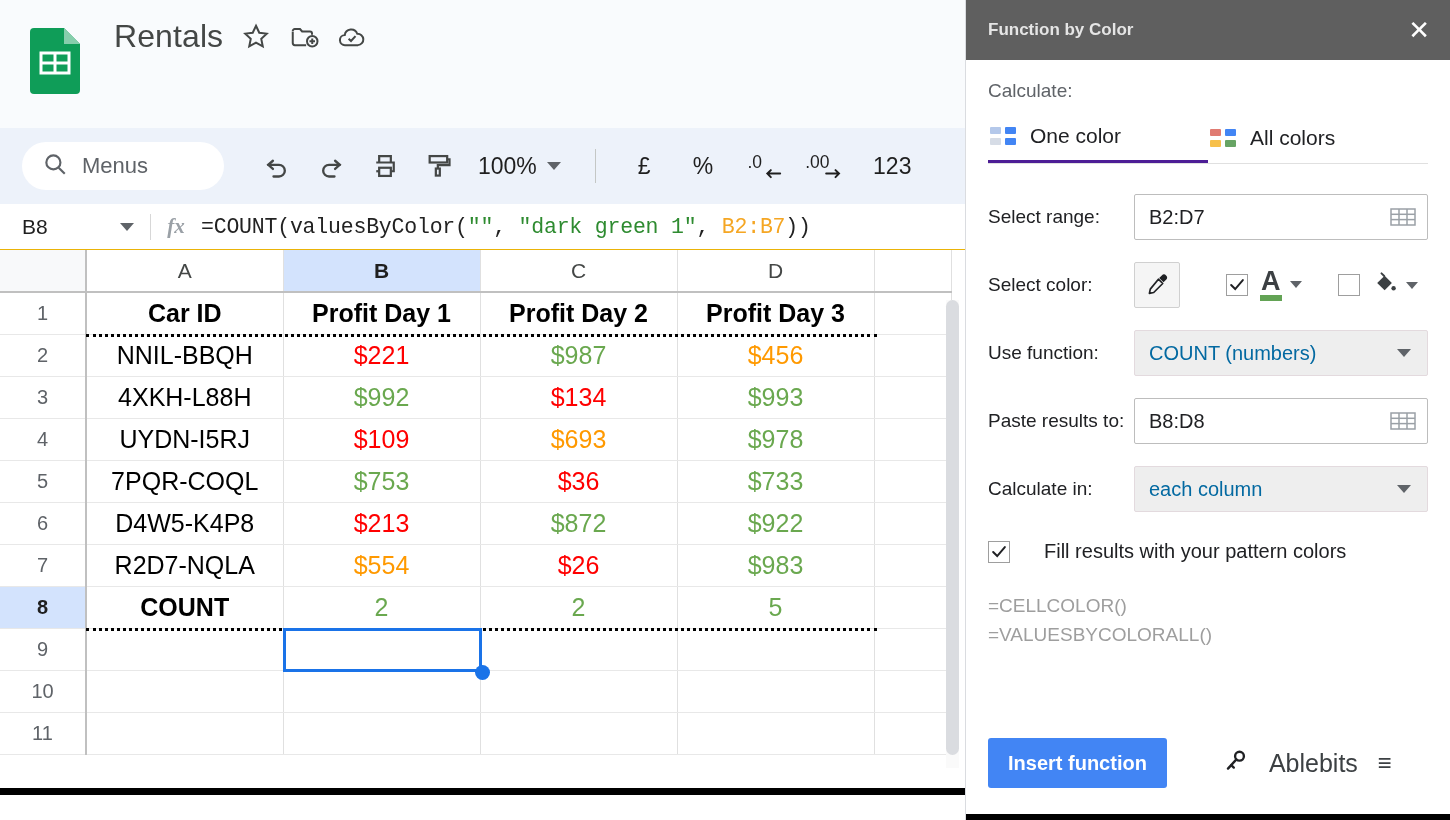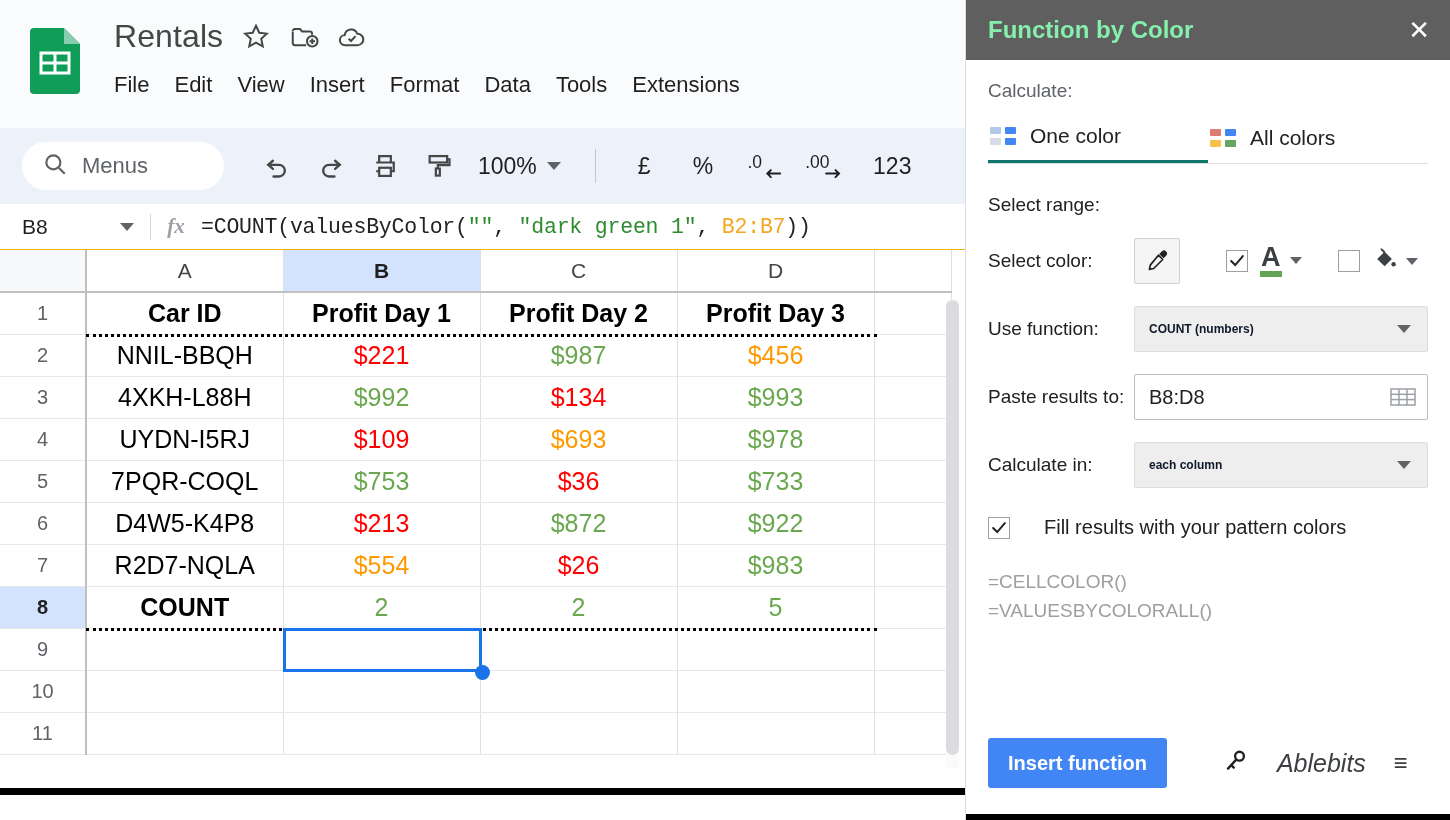--- a/index.html
+++ b/index.html
@@ -140,33 +140,33 @@
 
   
   #panel {
     width: 485px; height: 820px; background: #ffffff; position: relative;
     border-left: 1px solid #dadce0;
   }
   .panel-head {
     height: 60px; background: #5f5f5f; display: flex; align-items: center;
     justify-content: space-between; padding: 0 20px 0 22px;
   }
-  .panel-title { font-size: 24px; font-weight: 700; color: #86efac; }
+  .panel-title { font-size: 17px; font-weight: 700; color: #e5e5e5; }
   .panel-close { font-size: 26px; color: #ffffff; cursor: pointer; line-height: 1; }
 
   .panel-body { padding: 20px 22px 0 22px; position: relative; height: 760px; }
   .calc-label { font-size: 19px; color: #5f6368; margin-bottom: 16px; }
 
   .tabs { display: flex; position: relative; }
   .tab {
     display: flex; align-items: center; gap: 14px; cursor: pointer;
     padding: 6px 2px 12px 2px; width: 50%;
   }
   .tab .tlabel { font-size: 21px; color: #202124; }
-  .tab.active { border-bottom: 4px solid #0f766e; }
+  .tab.active { border-bottom: 4px solid #4c1d95; }
   .tabs-underline {
     position: absolute; left: 0; right: 0; bottom: 0; height: 1px; background: #e0e0e0;
   }
   .sqicon { width: 26px; height: 18px; display: grid;
     grid-template-columns: 11px 11px; grid-template-rows: 7px 7px;
     gap: 4px 4px; }
   .sq { border-radius: 1px; }
 
   .form { margin-top: 30px; }
   .frow { display: flex; align-items: center; margin-bottom: 22px; }
@@ -175,21 +175,21 @@
     flex: 1; height: 46px; border: 1px solid #bdbdbd; border-radius: 2px;
     background: #fff; display: flex; align-items: center; justify-content: space-between;
     padding: 0 10px 0 14px; cursor: text;
   }
   .finput .val { font-size: 20px; color: #202124; }
   .fselect {
     flex: 1; height: 46px; border: 1px solid #e3dade; border-radius: 2px;
     background: #eeeeee; display: flex; align-items: center;
     justify-content: space-between; padding: 0 16px 0 14px; cursor: pointer;
   }
-  .fselect .val { font-size: 12px; color: #0f172a; font-weight: bold; }
+  .fselect .val { font-size: 20px; color: #0369a1; }
   .caret {
     width: 0; height: 0; border-left: 7px solid transparent;
     border-right: 7px solid transparent; border-top: 8px solid #5f6368;
   }
   .gridicon { width: 28px; height: 24px; }
 
   .colorrow { display: flex; align-items: center; gap: 0; }
   .eyedrop-btn {
     width: 46px; height: 46px; border: 1px solid #d0d0d0; border-radius: 2px;
     background: #f5f5f5; display: flex; align-items: center; justify-content: center;
@@ -220,21 +220,21 @@
   .panel-footer {
     position: absolute; left: 0; bottom: 0; width: 485px; height: 108px;
     display: flex; align-items: center; padding: 0 22px;
     border-bottom: 6px solid #000; background:#fff;
   }
   .btn-primary {
     height: 50px; background: #4285f4; color: #fff; font-size: 20px;
     font-weight: 700; border: none; border-radius: 3px; padding: 0 20px;
     cursor: pointer; font-family: "Liberation Sans", sans-serif;
   }
-  .brand { display: flex; align-items: center; gap: 28px; margin-left: 56px; cursor: pointer; font-style: italic; }
+  .brand { display: flex; align-items: center; gap: 20px; margin-left: 56px; cursor: pointer; }
   .brand .bname { font-size: 25px; color: #3c4043; }
   .hamburger { font-size: 24px; color: #3c4043; }
 </style>
 </head>
 <body>
 
 <div id="app">
 
   <div id="sheets">
 
@@ -267,30 +267,20 @@
           </svg>
         </span>
         <span class="titleicon">
           <svg viewBox="0 0 24 24" width="30" height="30" fill="none" stroke="#444746" stroke-width="1.6">
             <path d="M6.5 18.5a4 4 0 0 1-.3-8 5.2 5.2 0 0 1 10-1.1 3.6 3.6 0 0 1 .6 9.1z"></path>
             <polyline points="9.3,13.4 11.2,15.2 14.8,11.3" stroke-width="1.6"></polyline>
           </svg>
         </span>
       </div>
 
-      <div class="menu-row">
-        <div class="menu-item">File</div>
-        <div class="menu-item">Edit</div>
-        <div class="menu-item">View</div>
-        <div class="menu-item">Insert</div>
-        <div class="menu-item">Format</div>
-        <div class="menu-item">Data</div>
-        <div class="menu-item">Tools</div>
-        <div class="menu-item">Extensions</div>
-      </div>
     </div>
 
     <div class="toolbar">
       <div class="menus-pill">
         <span>
           <svg viewBox="0 0 24 24" width="26" height="26" fill="none" stroke="#5f6368" stroke-width="2">
             <circle cx="10.5" cy="10.5" r="6.5"></circle>
               <line x1="15.4" y1="15.4" x2="21" y2="21"></line>
           </svg>
         </span>
@@ -506,20 +496,32 @@
           </span>
           <span class="tlabel">All colors</span>
         </div>
         <div class="tabs-underline"></div>
       </div>
 
       <div class="form">
 
         <div class="frow">
           <div class="flabel">Select range:</div>
+          <div class="finput">
+            <span class="val">B2:D7</span>
+            <span class="gridicon">
+              <svg viewBox="0 0 28 24" width="28" height="24" fill="none" stroke="#9aa0a6" stroke-width="1.5">
+                <rect x="2" y="4" width="24" height="16"></rect>
+                <line x1="2" y1="9.3" x2="26" y2="9.3"></line>
+                  <line x1="2" y1="14.6" x2="26" y2="14.6"></line>
+                <line x1="10" y1="4" x2="10" y2="20"></line>
+                  <line x1="18" y1="4" x2="18" y2="20"></line>
+              </svg>
+            </span>
+          </div>
         </div>
 
         <div class="frow">
           <div class="flabel">Select color:</div>
           <div class="colorrow" style="flex:1;">
             <div class="eyedrop-btn">
               <svg viewBox="0 0 26 26" width="26" height="26">
                 <path d="M17.8 3.4a3 3 0 0 1 4.3 4.3l-2.6 2.6-4.3-4.3z" fill="#202124"></path>
                 <path d="M14.4 7.2l4.3 4.3-9 9-4.3.9.9-4.3z" fill="none" stroke="#202124" stroke-width="1.7" stroke-linejoin="round"></path>
               </svg>

